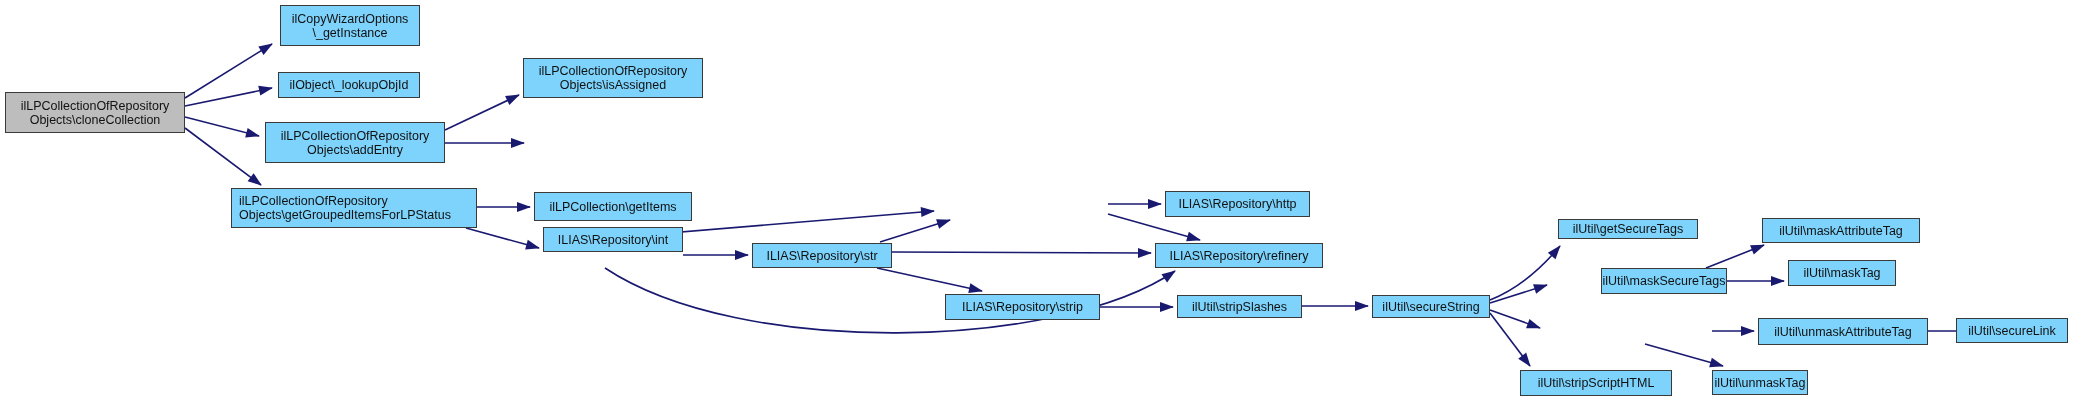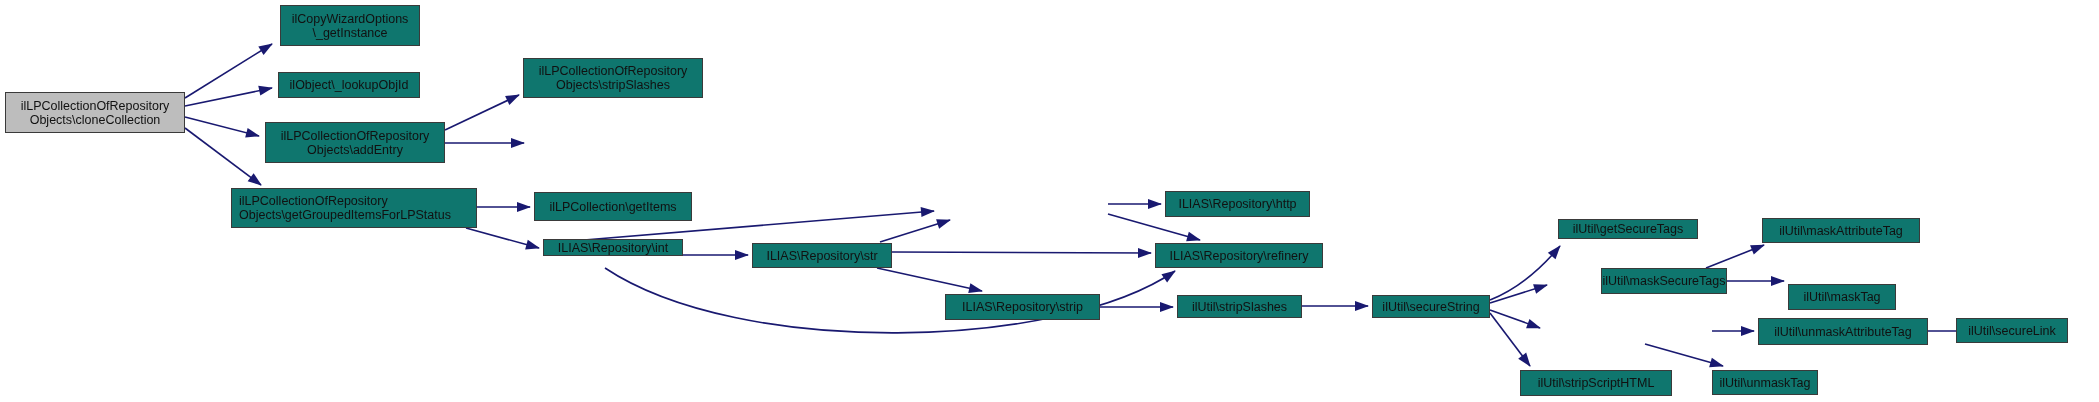--- a/index.html
+++ b/index.html
@@ -6,21 +6,21 @@
   .graph-canvas{
     position:relative;
     width:2099px;height:402px;
     background:#ffffff;
     font-family:"Liberation Sans","DejaVu Sans",sans-serif;
   }
   .edges-layer{position:absolute;left:0;top:0;pointer-events:none;}
   .node{
     position:absolute;
     box-sizing:border-box;
-    background:#0f766e;
+    background:#7dd3fc;
     border:1.4px solid #3a3a3a;
     display:flex;
     flex-direction:column;
     align-items:center;
     justify-content:center;
     text-align:center;
     font-size:12.5px;
     line-height:14px;
     color:#111111;
     white-space:nowrap;
@@ -85,34 +85,34 @@
     <span>ilObject\_lookupObjId</span>
   </div>
 
   <div class="node" style="left:265px;top:122px;width:180px;height:41px">
     <span>ilLPCollectionOfRepository</span>
     <span>Objects\addEntry</span>
   </div>
 
   <div class="node" style="left:523px;top:58px;width:180px;height:40px">
     <span>ilLPCollectionOfRepository</span>
-    <span>Objects\stripSlashes</span>
+    <span>Objects\isAssigned</span>
   </div>
 
 
   <div class="node left-align" style="left:231px;top:188px;width:246px;height:40px">
     <span>ilLPCollectionOfRepository</span>
     <span>Objects\getGroupedItemsForLPStatus</span>
   </div>
 
   <div class="node" style="left:534px;top:192px;width:158px;height:29px">
     <span>ilLPCollection\getItems</span>
   </div>
 
-  <div class="node" style="left:543px;top:239px;width:140px;height:17px">
+  <div class="node" style="left:543px;top:227px;width:140px;height:25px">
     <span>ILIAS\Repository\int</span>
   </div>
 
   <div class="node" style="left:752px;top:243px;width:140px;height:25px">
     <span>ILIAS\Repository\str</span>
   </div>
 
 
   <div class="node" style="left:1165px;top:191px;width:145px;height:26px">
     <span>ILIAS\Repository\http</span>
@@ -139,34 +139,34 @@
   </div>
 
   <div class="node" style="left:1762px;top:218px;width:158px;height:25px">
     <span>ilUtil\maskAttributeTag</span>
   </div>
 
   <div class="node" style="left:1601px;top:268px;width:126px;height:26px">
     <span>ilUtil\maskSecureTags</span>
   </div>
 
-  <div class="node" style="left:1788px;top:284px;width:108px;height:26px">
+  <div class="node" style="left:1788px;top:260px;width:108px;height:26px">
     <span>ilUtil\maskTag</span>
   </div>
 
 
   <div class="node" style="left:1758px;top:318px;width:170px;height:27px">
     <span>ilUtil\unmaskAttributeTag</span>
   </div>
 
   <div class="node" style="left:1956px;top:318px;width:112px;height:25px">
     <span>ilUtil\secureLink</span>
   </div>
 
   <div class="node" style="left:1520px;top:370px;width:152px;height:26px">
     <span>ilUtil\stripScriptHTML</span>
   </div>
 
-  <div class="node" style="left:1712px;top:370px;width:106px;height:25px">
+  <div class="node" style="left:1712px;top:370px;width:96px;height:25px">
     <span>ilUtil\unmaskTag</span>
   </div>
 
 </div>
 
 </body></html>

